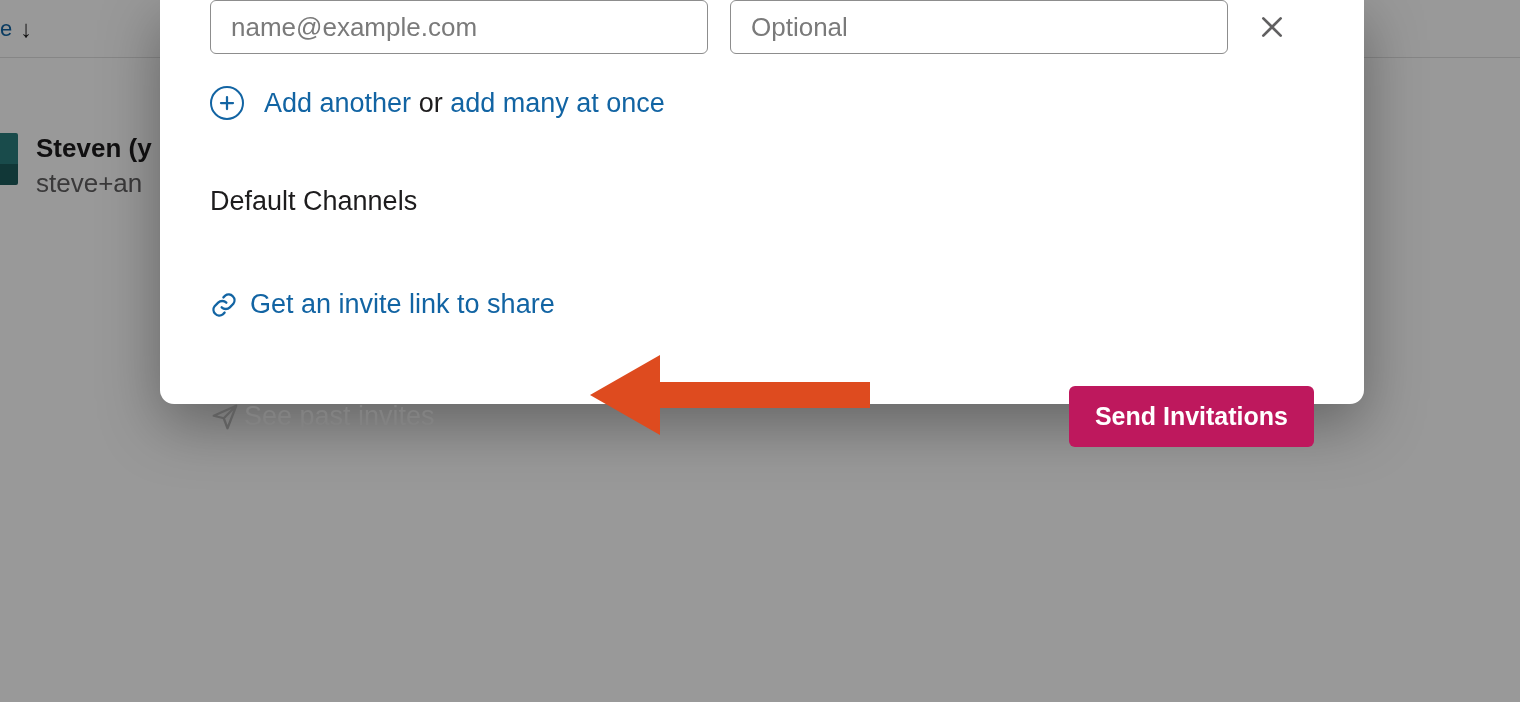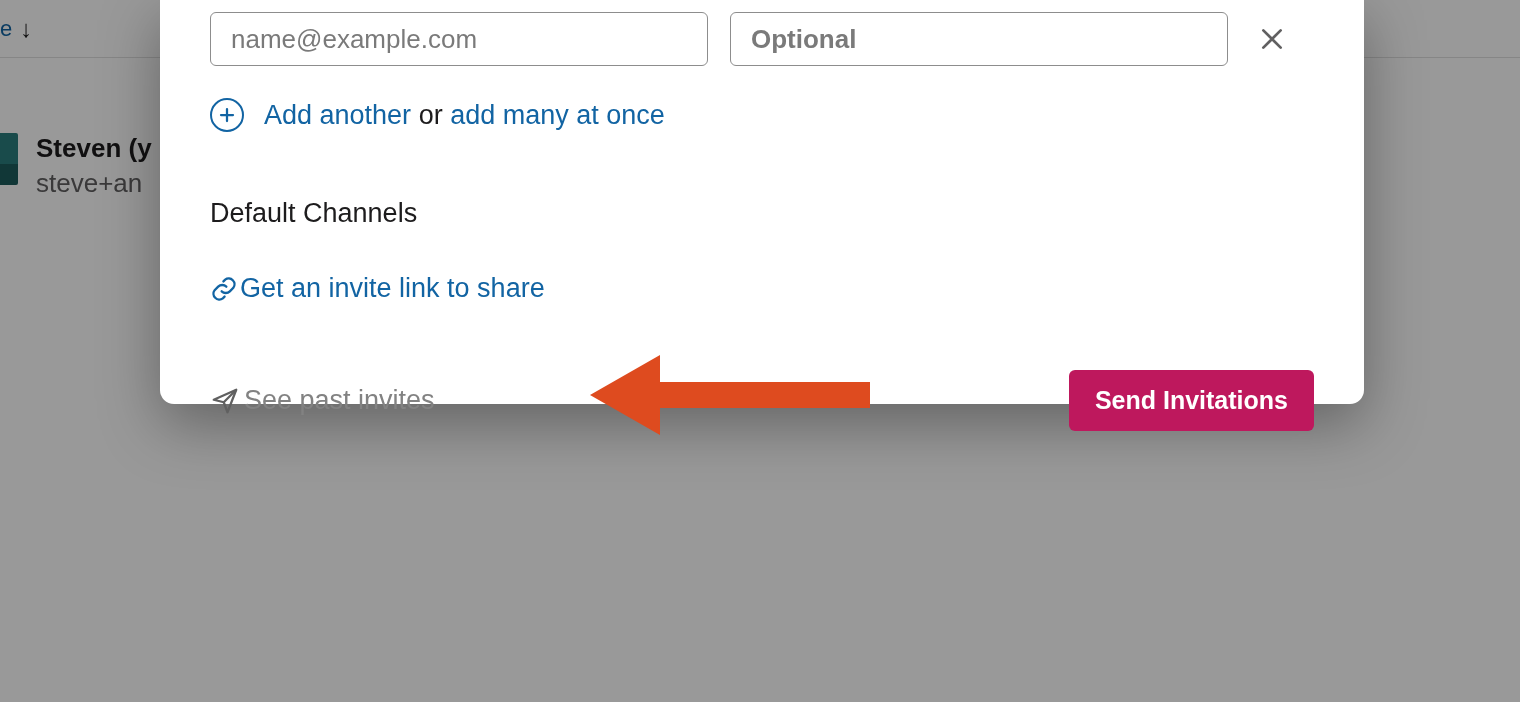--- a/index.html
+++ b/index.html
@@ -69,42 +69,42 @@
 
   .modal {
     position: absolute;
     top: 0;
     left: 160px;
     width: 1204px;
     height: 404px;
     background: #ffffff;
     border-radius: 0 0 14px 14px;
     box-shadow: 0 20px 60px rgba(0,0,0,0.35);
-    padding: 12px 50px 44px 50px;
+    padding: 0 50px 44px 50px;
   }
 
   .row-inputs {
     display: flex;
     gap: 22px;
     align-items: center;
     padding-top: 0;
   }
   .input {
     height: 54px;
     border: 1px solid #8d8d8d;
     border-radius: 6px;
     font-size: 26px;
     padding: 0 20px;
     color: #1d1c1d;
     background: #fff;
     outline: none;
   }
   .input::placeholder { color: #7a7a7a; }
   .input.email { width: 498px; }
-  .input.optional { width: 498px; font-weight: bold; }
+  .input.optional { width: 498px; }
   .close-btn {
     width: 44px; height: 44px;
     background: none; border: none;
     cursor: pointer;
     color: #616061;
     display: flex; align-items: center; justify-content: center;
   }
   .close-btn svg { width: 26px; height: 26px; }
 
   .add-row {
@@ -142,22 +142,22 @@
     display: inline-block;
     font-size: 27px;
     color: #1264a3;
     cursor: pointer;
     margin-top: 2px;
   }
 
   .invite-link-row {
     display: flex;
     align-items: center;
-    gap: 2px;
-    margin-top: 44px;
+    gap: 12px;
+    margin-top: 72px;
     font-size: 27px;
     color: #1264a3;
     cursor: pointer;
   }
   .invite-link-row svg { width: 28px; height: 28px; }
 
   .bottom-row {
     display: flex;
     align-items: center;
     justify-content: space-between;

